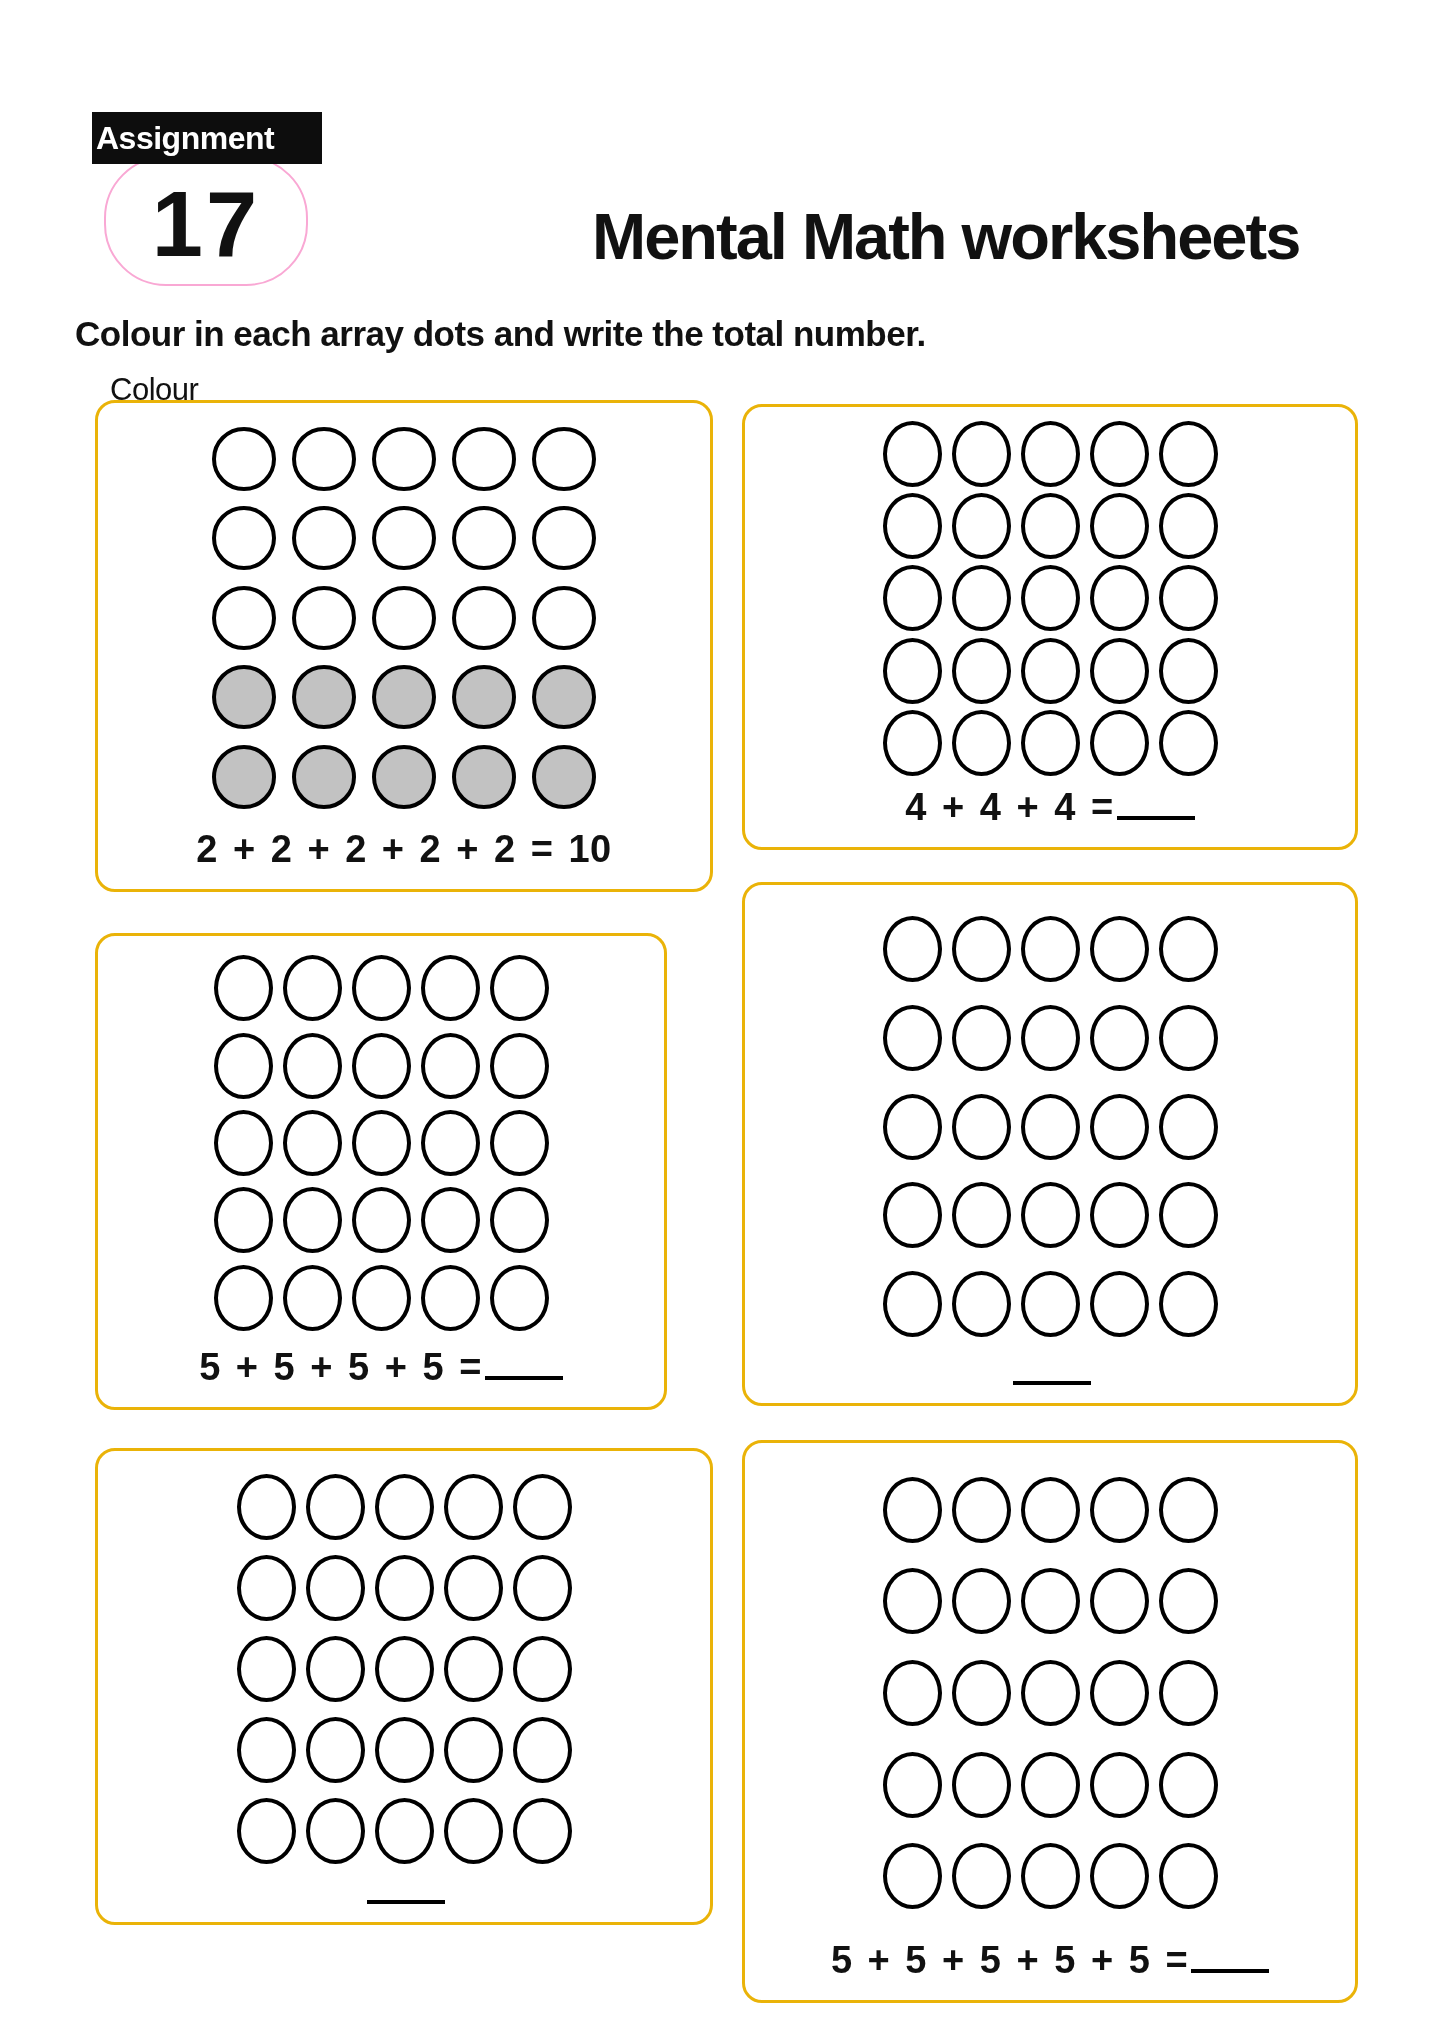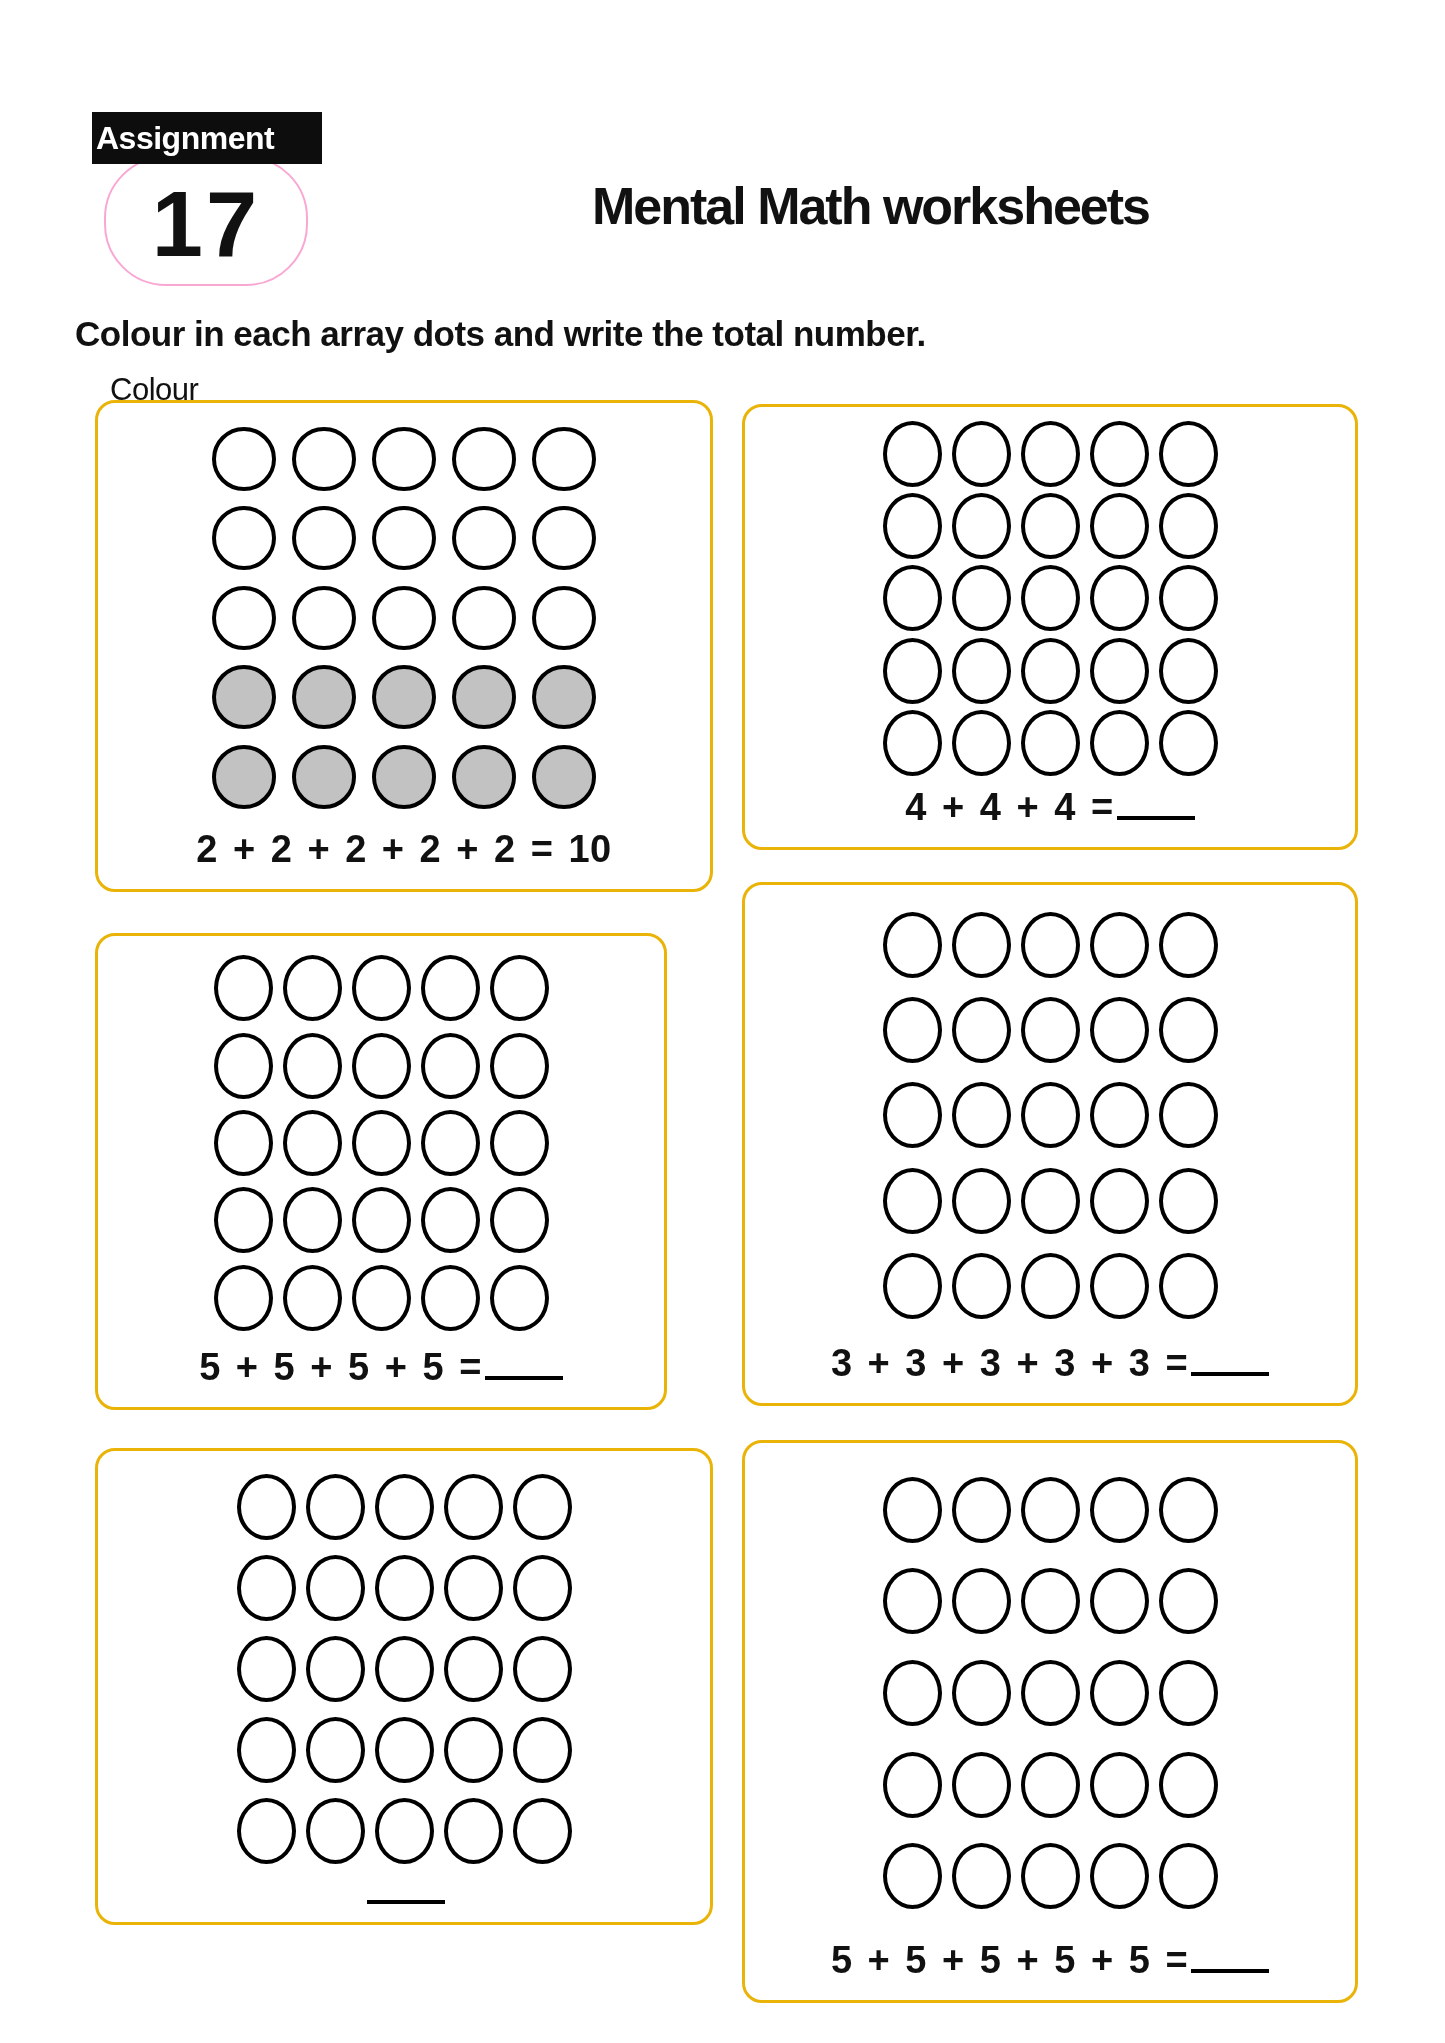--- a/index.html
+++ b/index.html
@@ -24,22 +24,22 @@
     display:flex;align-items:center;padding-left:4px;
     font-size:32px;font-weight:bold;letter-spacing:-0.5px;
   }
   .num-oval{
     position:absolute;left:104px;top:156px;width:204px;height:130px;z-index:1;
     background:#ffffff;border:2px solid #f9a8d4;border-radius:62px;
     display:flex;align-items:center;justify-content:center;
     font-size:92px;font-weight:bold;letter-spacing:3px;padding-top:6px;
   }
   .title{
-    position:absolute;left:592px;top:176px;
-    font-size:52px;font-weight:bold;letter-spacing:-2px;white-space:nowrap;
+    position:absolute;left:592px;top:199px;
+    font-size:65px;font-weight:bold;letter-spacing:-2px;white-space:nowrap;
   }
   .instruction{
     position:absolute;left:75px;top:314px;
     font-size:35px;font-weight:bold;letter-spacing:-0.5px;white-space:nowrap;
   }
   .example-label{
     position:absolute;left:110px;top:372px;
     font-size:31px;font-weight:400;letter-spacing:-0.5px;
   }
 
@@ -258,21 +258,20 @@
       </div>
       <div class="dot-row">
         <div class="dot"></div>
         <div class="dot"></div>
         <div class="dot"></div>
         <div class="dot"></div>
         <div class="dot"></div>
       </div>
     </div>
   <div class="eq">
-    <span>3 + 3 + 3 + 3 + 3 =</span>
     <span class="blank"></span>
   </div>
 </section>
 
 <section class="panel p5">
   <div class="dots">
       <div class="dot-row">
         <div class="dot"></div>
         <div class="dot"></div>
         <div class="dot"></div>

